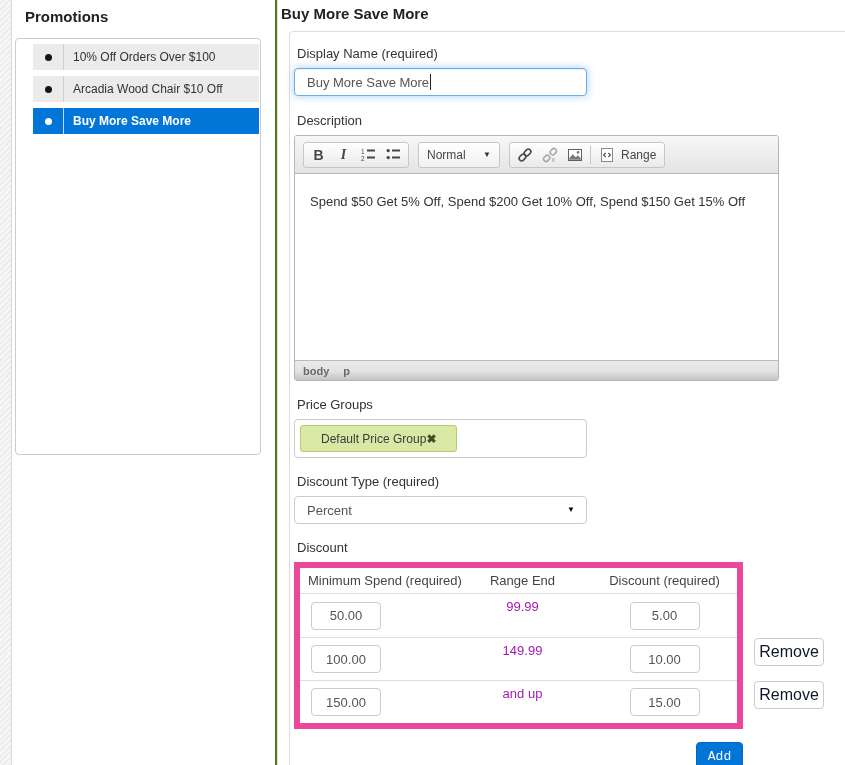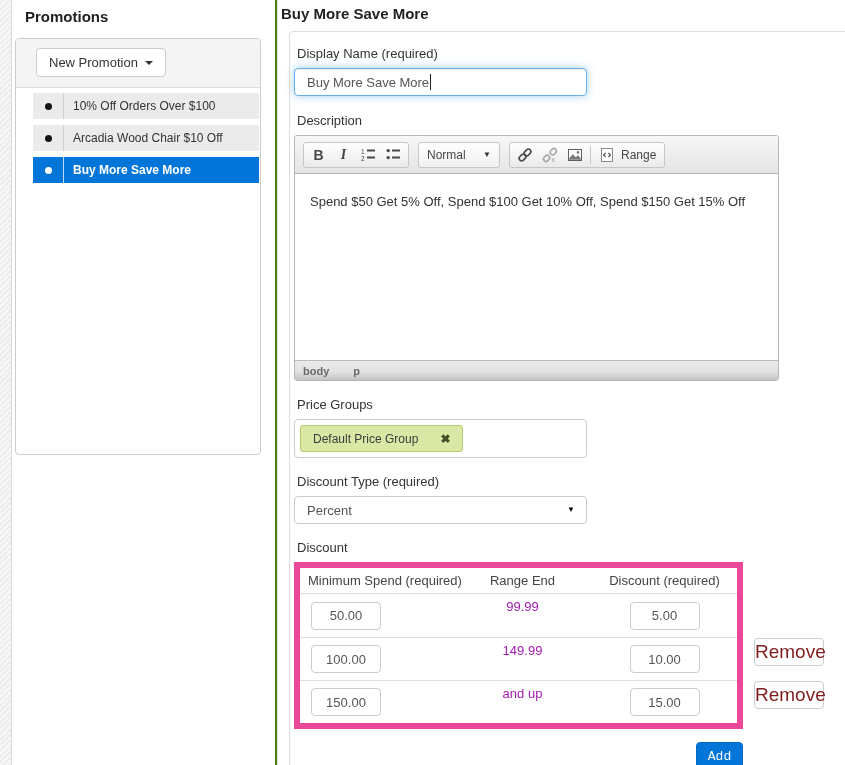--- a/index.html
+++ b/index.html
@@ -64,30 +64,30 @@
   .tb-btn.i-glyph { font-style:italic; font-weight:bold; font-size:14px; font-family:"Liberation Serif",serif; }
   .tb-sep { width:1px; height:18px; background:#c6c6c6; margin:0 3px; }
   .combo { width:82px; height:26px; display:flex; align-items:center;
     background:linear-gradient(to bottom,#ffffff,#f0f0f0); border:1px solid #c6c6c6; border-radius:3px;
     cursor:pointer; }
   .combo-text { flex:1; padding-left:8px; font-size:12px; color:#474747; }
   .combo-arrow { width:16px; font-size:8px; color:#333; }
   .src-label { font-size:12px; color:#474747; padding:0 6px 0 2px; }
   .editor-content { height:186px; background:#fff; padding:20px 15px 0 15px; font-size:13px; color:#333;
     cursor:text; }
-  .path-bar { height:20px; display:flex; align-items:center; gap:24px; padding-left:8px;
+  .path-bar { height:20px; display:flex; align-items:center; gap:14px; padding-left:8px;
     background:linear-gradient(to bottom,#eaeaea 0%,#e2e2e2 55%,#c3c3c3 100%);
     border-top:1px solid #bbb; border-radius:0 0 2px 2px;
     font-size:11px; font-weight:bold; color:#696969; }
   .path-item { cursor:pointer; }
 
   
   .pg-box { width:293px; height:39px; border:1px solid #ccc; border-radius:4px; padding:3px;
     margin-bottom:16px; }
-  .pg-tag { display:inline-flex; align-items:center; gap:22px; height:27px; margin:2px; padding:0 12px;
+  .pg-tag { display:inline-flex; align-items:center; gap:0; height:27px; margin:2px; padding:0 20px;
     background:#d9e8a5; border:1px solid #b5cb6e; border-radius:3px; font-size:12px; color:#3c3c3c; }
   .pg-tag .tag-x { font-weight:bold; color:#454b24; font-size:12px; cursor:pointer; }
 
   
   .select-wrap { position:relative; width:293px; margin-bottom:16px; }
   .select-wrap select { width:293px; height:28px; border:1px solid #ccc; border-radius:4px; background:#fff;
     -webkit-appearance:none; -moz-appearance:none; appearance:none; padding:0 24px 0 12px;
     font-family:inherit; font-size:13px; color:#555; cursor:pointer; }
   .select-arrow { position:absolute; right:12px; top:9px; font-size:8px; color:#000; pointer-events:none; }
 
@@ -99,45 +99,39 @@
   .d-header .h1 { padding-left:8px; }
   .d-header .h2, .d-header .h3 { text-align:center; }
   .d-row { display:grid; grid-template-columns:165px 115px 169px; height:43px; align-items:center; }
   .d-row + .d-row { border-top:1px solid #ddd; }
   .cell-input { width:70px; height:28px; border:1px solid #ccc; border-radius:4px; text-align:center;
     font-family:inherit; font-size:13px; color:#555; background:#fff; }
   .d-row .c1 { justify-self:start; margin-left:11px; }
   .d-row .c2 { justify-self:center; align-self:start; padding-top:5px; font-size:13px; color:#a21caf; }
   .d-row .c3 { justify-self:center; }
   .btn-remove { position:absolute; left:460px; width:70px; height:28px; background:#fff;
-    border:1px solid #ccc; border-radius:4px; font-family:inherit; font-size:19px; color:#7f1d1d; cursor:pointer; }
+    border:1px solid #ccc; border-radius:4px; font-family:inherit; font-size:16px; color:#0f172a; cursor:pointer; }
   .btn-remove.r2 { top:76px; }
   .btn-remove.r3 { top:119px; }
   .add-row { width:449px; text-align:right; margin-top:13px; }
   .btn-add { width:47px; height:28px; background:#0275d8; border:1px solid #0269c2; border-radius:4px;
     color:#fff; font-family:Liberation Mono, monospace; font-size:13px; cursor:pointer; }
 
   svg { display:block; }
 </style>
 </head>
 <body>
 
 <div class="page">
   <div class="left-stripe"></div>
 
   <div class="sidebar">
     <div class="sidebar-title">Promotions</div>
 
     <div class="promo-panel">
-      <div class="panel-header">
-        <button class="btn-new-promo">
-          <span>New Promotion</span>
-          <span class="caret-down"></span>
-        </button>
-      </div>
 
       <div class="promo-list">
         <div class="promo-item">
           <span class="bullet-zone">
               <span class="dot"></span>
             </span>
           <span class="vsep"></span>
           <span class="item-label">10% Off Orders Over $100</span>
         </div>
         <div class="promo-item">
@@ -230,21 +224,21 @@
                   <rect x="2.5" y="1.5" width="11" height="13" fill="#fff" stroke="#8a8a8a"></rect>
                   <path d="M6.6 6 L4.6 8 L6.6 10" stroke="#555" fill="none" stroke-width="1.2"></path>
                   <path d="M9.4 6 L11.4 8 L9.4 10" stroke="#555" fill="none" stroke-width="1.2"></path>
                 </svg>
               </button>
               <span class="src-label">Range</span>
             </div>
           </div>
 
           <div class="editor-content">
-            <p>Spend $50 Get 5% Off, Spend $100 Get 10% Off, Spend $150 Get 15% Off</p>
+            <p>Spend $50 Get 5% Off, Spend $200 Get 10% Off, Spend $150 Get 15% Off</p>
           </div>
 
           <div class="path-bar">
             <span class="path-item">body</span>
             <span class="path-item">p</span>
           </div>
         </div>
 
         <label class="field-label">Price Groups</label>
         <div class="pg-box">

